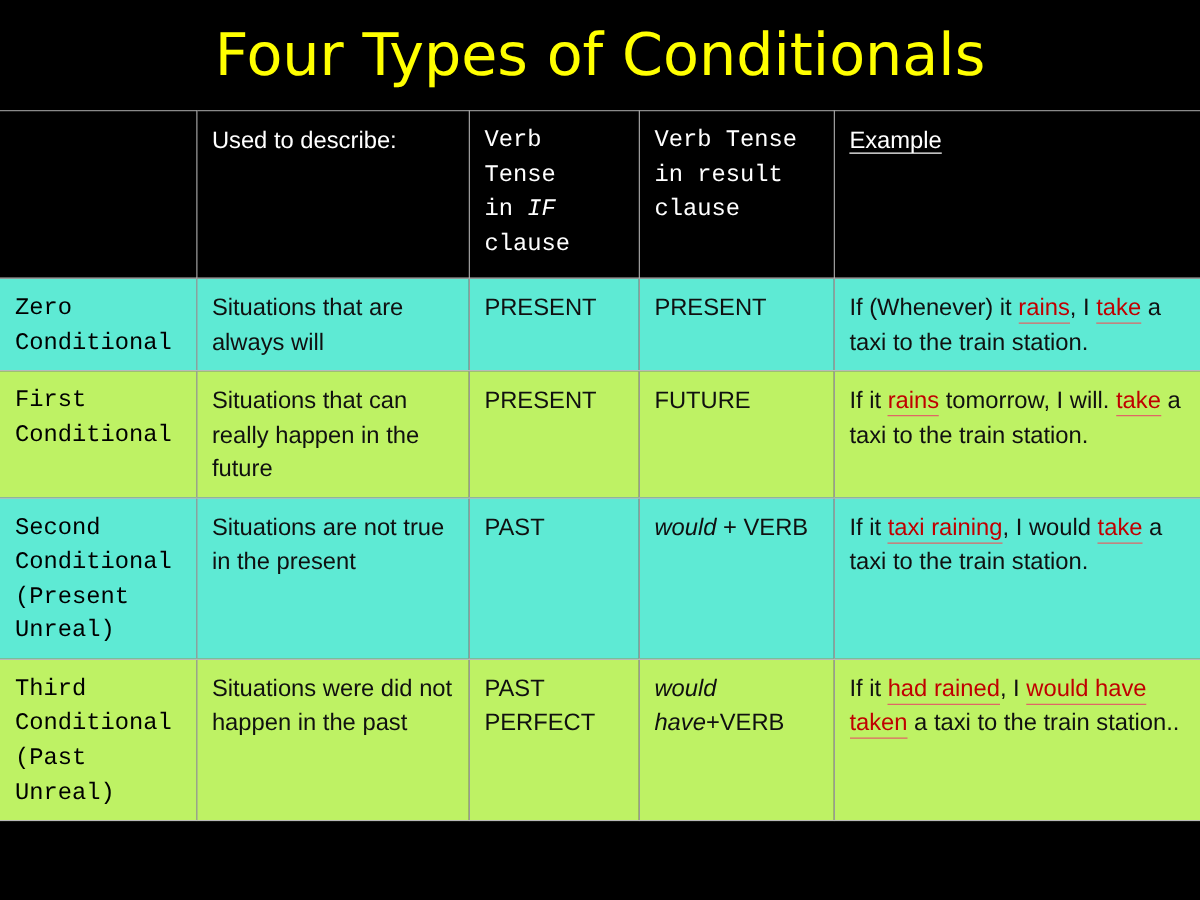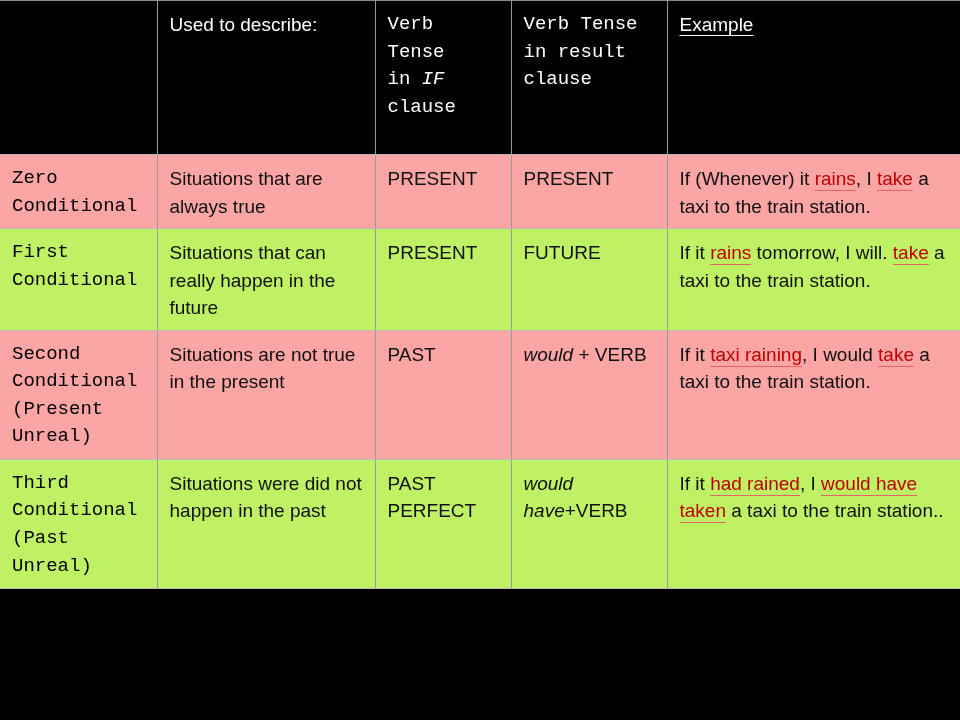--- a/index.html
+++ b/index.html
@@ -55,39 +55,39 @@
   table.cond-table tr td:last-child,
   table.cond-table tr th:last-child {
     border-right: none;
   }
   
   .hdr-row th {
     background: #000000;
     color: #ffffff;
     font-weight: bold;
     font-size: 19px;
-    height: 154px;
+    height: 134px;
     border-right: 1px solid #8a8a8a;
     border-bottom: none;
     border-top: 1px solid #8a8a8a;
     padding-top: 12px;
   }
   .hdr-row th.blank-corner {
     border-top: 1px solid #8a8a8a;
   }
   .hdr-row th.underlined span.u {
     text-decoration: underline;
     text-underline-offset: 4px;
   }
   .hdr-ital {
     font-style: italic;
   }
   
   .row-dark td {
-    background: #fca5a5;
+    background: #5eead4;
     color: #101010;
   }
   .row-light td {
     background: #bef264;
     color: #101010;
   }
   td.label-cell {
     font-weight: bold;
     color: #000000;
   }
@@ -112,20 +112,23 @@
   .bottom-strip {
     height: 4px;
     background: #000000;
   }
 </style>
 </head>
 <body>
 
 <div class="slide">
 
+  <div class="title-bar">
+    <div class="title-text">Four Types of Conditionals</div>
+  </div>
 
   <table class="cond-table">
     <colgroup>
       <col class="c1">
         <col class="c2">
         <col class="c3">
         <col class="c4">
         <col class="c5">
     </colgroup>
     <thead>
@@ -145,21 +148,21 @@
         </th>
         <th class="underlined"><span class="u">Example</span></th>
       </tr>
     </thead>
     <tbody>
         <tr class="row-dark">
           <td class="label-cell">
             <span class="nowrapline">Zero</span>
             <span class="nowrapline">Conditional</span>
           </td>
-          <td>Situations that are always true</td>
+          <td>Situations that are always will</td>
           <td>PRESENT</td>
           <td><span>PRESENT</span></td>
           <td><span>If (Whenever) it </span><span class="hl">rains</span><span>, I </span><span class="hl">take</span><span> a taxi to the train station.</span></td>
         </tr>
         <tr class="row-light">
           <td class="label-cell">
             <span class="nowrapline">First</span>
             <span class="nowrapline">Conditional</span>
           </td>
           <td>Situations that can really happen in the future</td>

